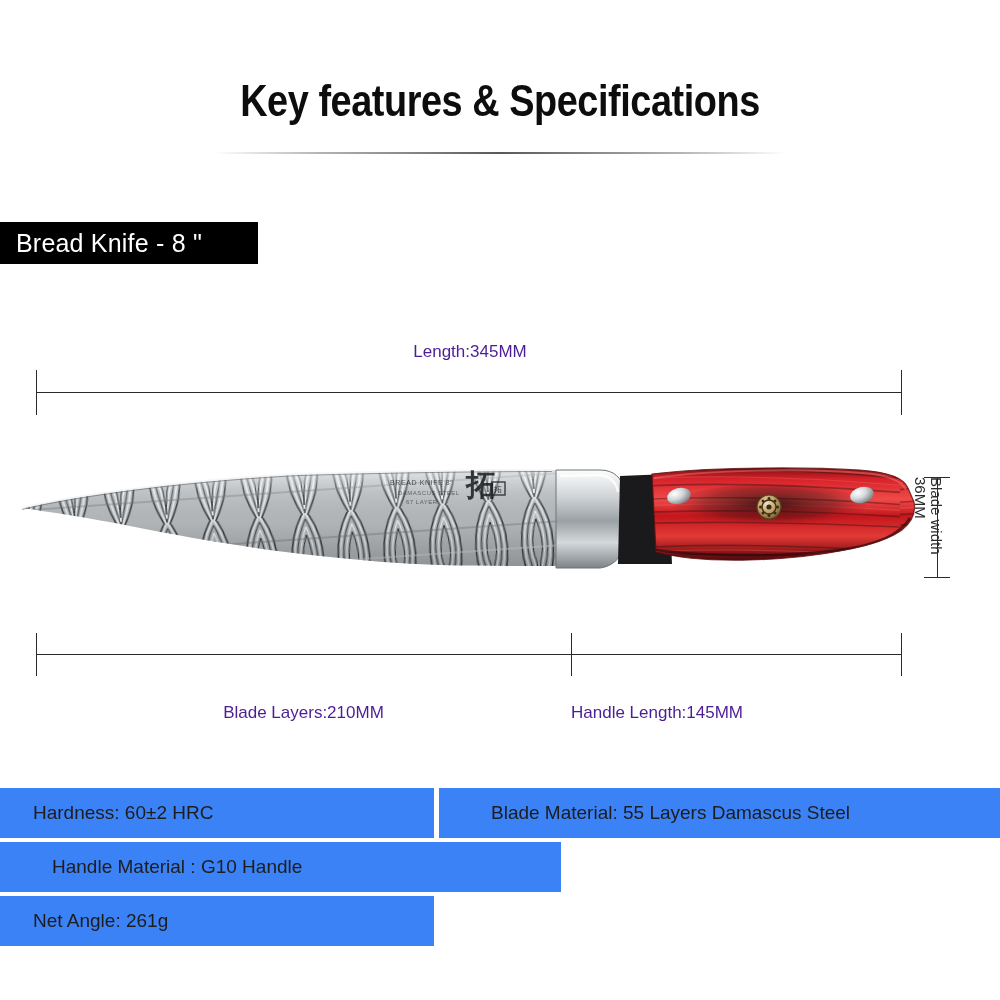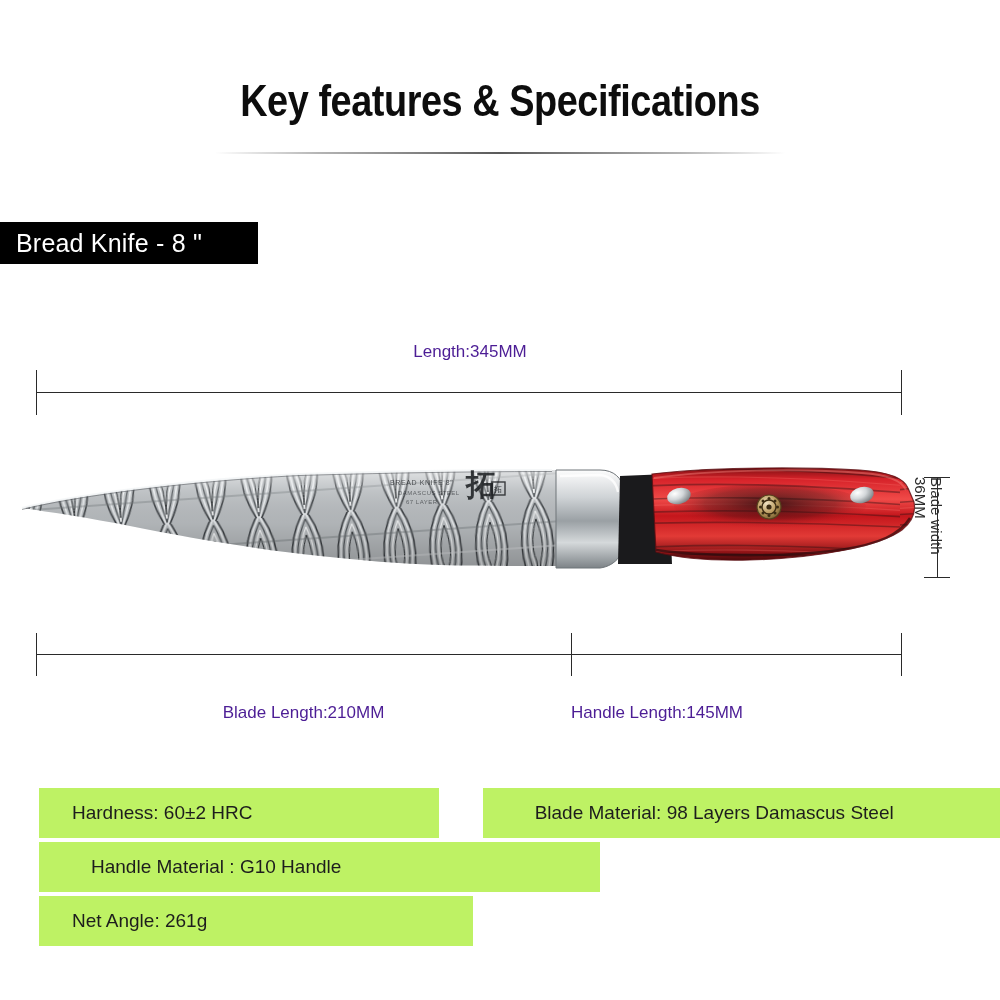--- a/index.html
+++ b/index.html
@@ -138,28 +138,27 @@
     left: 0;
     top: 788px;
     width: 1000px;
   }
   .spec-row {
     display: flex;
     gap: 5px;
     margin-bottom: 4px;
   }
   .spec-cell {
-    background: #bef264;
+    background: #3b82f6;
     height: 50px;
     display: flex;
     align-items: center;
     font-size: 19px;
     color: #1d1d1d;
     white-space: nowrap;
-    margin-left: 39px;
   }
   .spec-cell.left  { width: 434px; padding-left: 33px; box-sizing: border-box; }
   .spec-cell.right { width: 561px; padding-left: 52px; box-sizing: border-box; }
 </style>
 </head>
 <body>
 
 <div id="page-title">Key features &amp; Specifications</div>
 <div id="title-rule"></div>
 
@@ -400,27 +399,27 @@
 <div class="dim-tick-h" id="width-cap-b"></div>
 <div id="width-label">
   <span>Blade width</span>
   <span>36MM</span>
 </div>
 
 <div class="dim-line-h" id="lower-line"></div>
 <div class="dim-tick-v" id="lower-tick-l"></div>
 <div class="dim-tick-v" id="lower-tick-mid"></div>
 <div class="dim-tick-v" id="lower-tick-r"></div>
-<div class="dim-text" id="blade-len-label">Blade Length:210MM</div>
+<div class="dim-text" id="blade-len-label">Blade Layers:210MM</div>
 <div class="dim-text" id="handle-len-label">Handle Length:145MM</div>
 
 <div id="spec-table">
   <div class="spec-row">
     <div class="spec-cell left">Hardness:  60±2 HRC</div>
-    <div class="spec-cell right">Blade Material:  98 Layers Damascus Steel</div>
+    <div class="spec-cell right">Blade Material:  55 Layers Damascus Steel</div>
   </div>
   <div class="spec-row">
     <div class="spec-cell right">Handle Material : G10 Handle</div>
   </div>
   <div class="spec-row">
     <div class="spec-cell left">Net Angle: 261g</div>
   </div>
 </div>
 
 </body></html>

